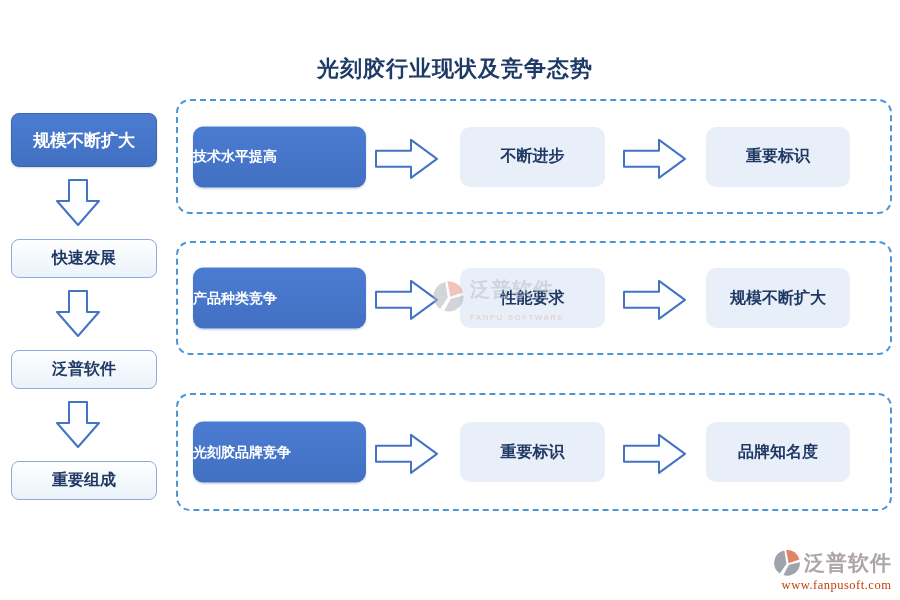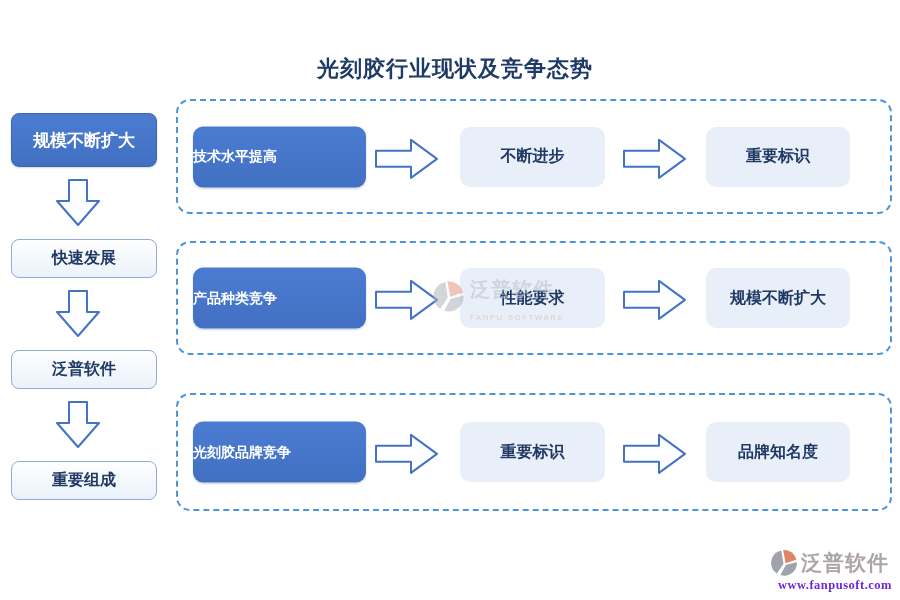--- a/index.html
+++ b/index.html
@@ -66,21 +66,21 @@
   }
   .watermark .wm-icon{width:34px;height:34px;margin-right:4px;}
   .wm-text{display:flex;flex-direction:column;line-height:1;}
   .wm-brand{font-size:20px;font-weight:bold;color:#B9C0C9;letter-spacing:1px;}
   .wm-sub{font-size:7.5px;color:#E2A99E;letter-spacing:1.8px;margin-top:15px;font-family:"Liberation Sans","DejaVu Sans",sans-serif;}
   
   .footer-logo{position:absolute;right:8px;bottom:7px;text-align:center;z-index:6;}
   .fl-top{display:flex;align-items:center;justify-content:flex-start;}
   .fl-icon{width:29px;height:29px;margin-right:2px;}
   .fl-brand{font-size:21px;font-weight:bold;color:#ACA4A6;letter-spacing:1px;}
-  .fl-url{font-size:12.5px;font-weight:bold;color:#6d28d9;margin-top:1px;
+  .fl-url{font-size:12.5px;font-weight:normal;color:#c2410c;margin-top:1px;
     font-family:"Liberation Serif","DejaVu Serif",serif;letter-spacing:.5px;margin-left:8px;}
 </style>
 </head>
 <body>
 
 <div id="canvas">
 
   <div class="diagram-title">光刻胶行业现状及竞争态势</div>
 
   <div class="sidebar">

